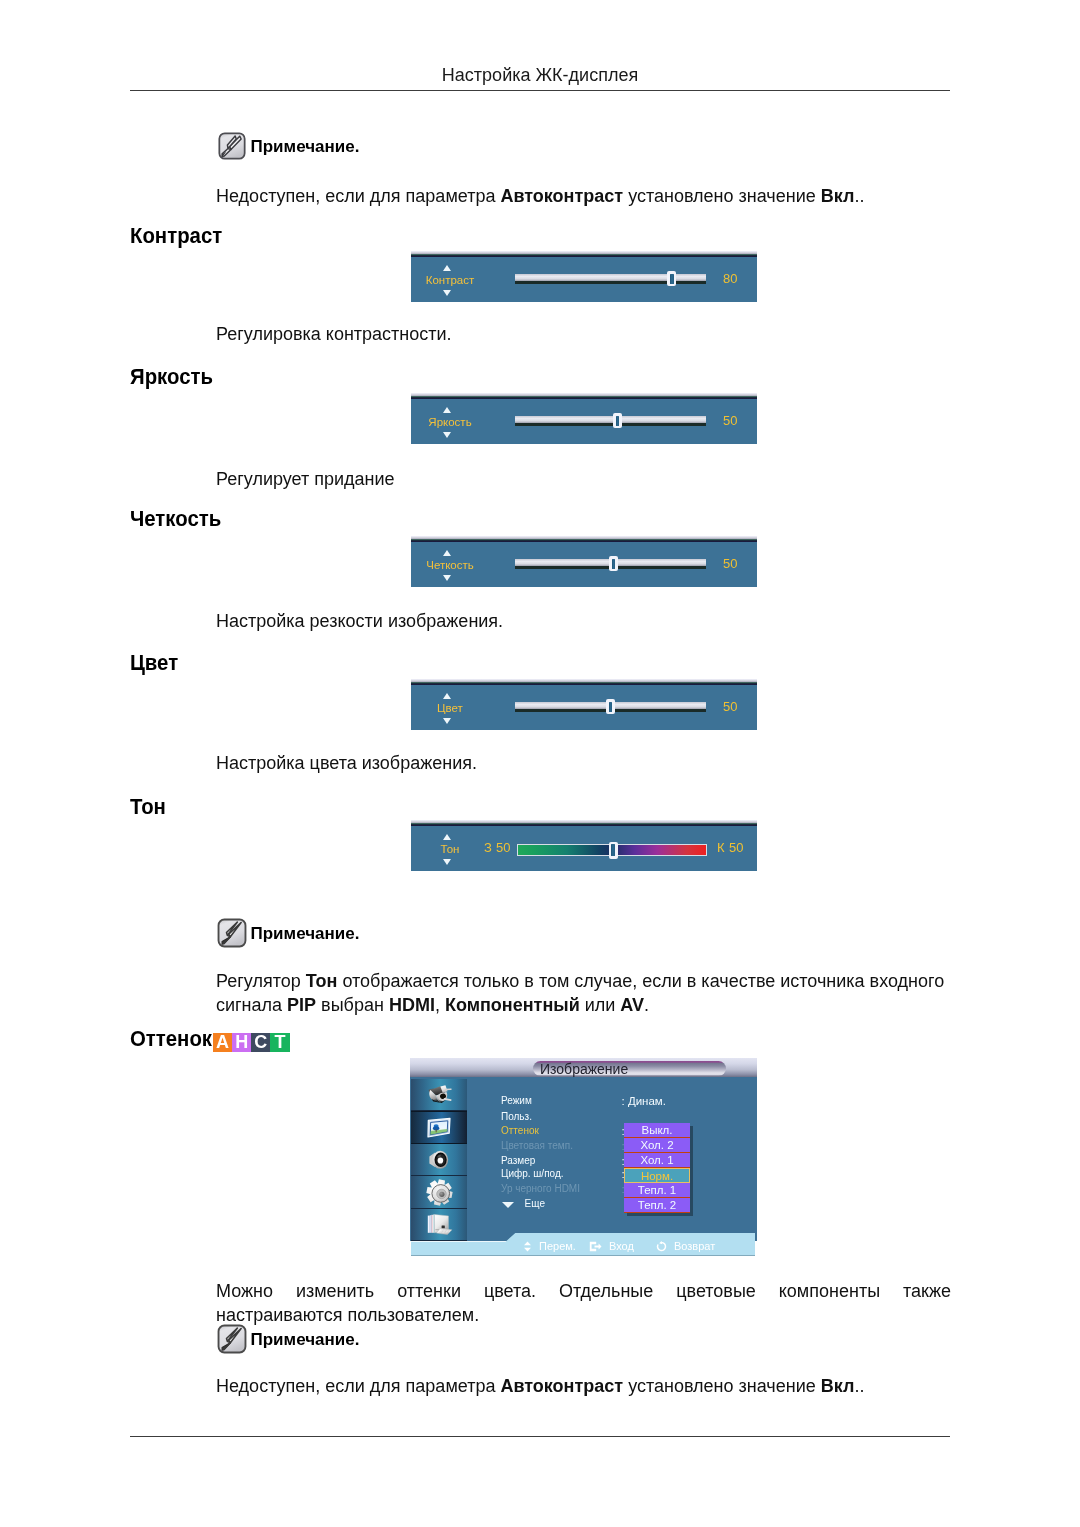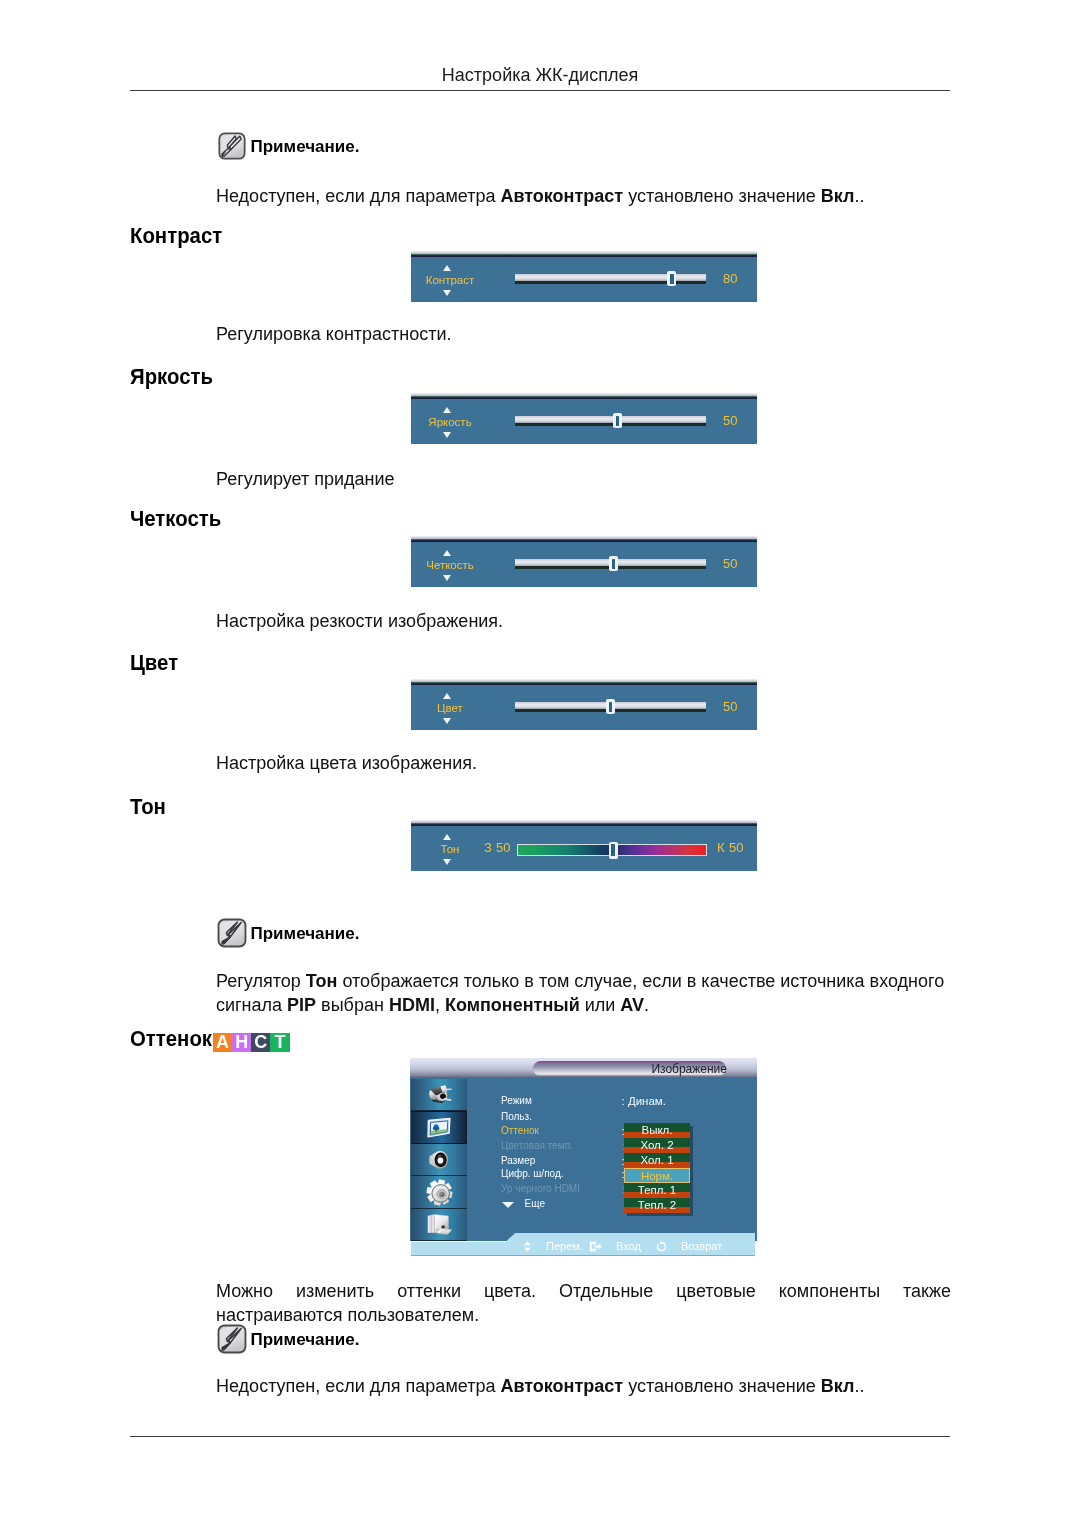--- a/index.html
+++ b/index.html
@@ -54,46 +54,46 @@
      background:linear-gradient(to right,#1fa85a 0%,#19a05e 8%,#15806f 26%,#123f63 44%,#1a2f63 50%,#5b2f9a 62%,#9b2f9a 74%,#d4343f 90%,#ee2020 100%);}
   .osd-track.tint .osd-handle{top:-2.5px;height:17px;}
 
   
   .menu{position:absolute;left:410px;top:1058px;width:346.5px;height:198px;
         font-family:"Liberation Sans",sans-serif;overflow:hidden;}
   .menu-head{position:absolute;left:0;top:0;width:346.5px;height:19px;
      background:linear-gradient(to bottom,#e3e5f2 0%,#d4d7e8 30%,#b8bccf 62%,#8f93ab 85%,#6e7189 100%);}
   .menu-pill{position:absolute;left:122.5px;top:3.2px;width:193.5px;height:15px;border-radius:8px;
      background:linear-gradient(to bottom,#8c4e90 0%,#8c4e90 9%,#73748e 13%,#8a8ba4 34%,#b6b6c8 58%,#e3e2eb 80%,#dcdbe6 92%,#6d6d85 100%);}
-  .menu-title{position:absolute;left:122px;top:4px;width:195px;text-align:right;
-     font-size:12px;line-height:14px;color:#22222e;}
+  .menu-title{position:absolute;left:130px;top:4px;width:195px;text-align:left;
+     font-size:14px;line-height:14px;color:#22222e;}
   .menu-main{position:absolute;left:0;top:19px;width:346.5px;height:164px;background:#3d7096;}
   .menu-side{position:absolute;left:1px;top:20.9px;width:56px;height:162.5px;
      background:linear-gradient(to right,#2b4c6b 0%,#30688c 22%,#3a93b5 52%,#31769d 80%,#2c5878 100%);}
   .side-item{position:absolute;left:0;width:56px;height:32.5px;box-sizing:border-box;
      border-bottom:1px solid #17293f;display:flex;align-items:center;justify-content:center;}
   .side-item.sel{background:linear-gradient(to right,#16293c 0%,#1d4a70 28%,#246aa0 55%,#1b3e5e 82%,#141f30 100%);
      border-top:1px solid #0c1724;border-bottom:1px solid #0c1724;}
   .menu-rows{position:absolute;left:0;top:19px;width:346.5px;height:164px;}
   .m-row{position:absolute;left:91px;font-size:10px;line-height:14px;color:#f4fbff;white-space:nowrap;}
   .m-row.sel{color:#e9c23d;}
   .m-row.dis{color:#6e96b3;}
   .m-col{position:absolute;left:211.5px;font-size:11.5px;line-height:14px;color:#f4fbff;white-space:nowrap;}
   .m-col.dis{color:#6e96b3;}
   .m-more-arrow{position:absolute;left:91.7px;width:0;height:0;border-left:6.3px solid transparent;
      border-right:6.3px solid transparent;border-top:6.4px solid #eef7fb;}
   .menu-dd{position:absolute;left:214px;top:65px;width:66px;
      box-shadow:3px 3px 0 rgba(0,0,0,.35);}
-  .dd-item{height:15px;box-sizing:border-box;background:#14532d;color:#f2fbff;
-     font-size:11.5px;line-height:14.4px;text-align:center;border-bottom:6px solid #c2410c;}
+  .dd-item{height:15px;box-sizing:border-box;background:#8b5cf6;color:#f2fbff;
+     font-size:11.5px;line-height:14.4px;text-align:center;border-bottom:1px solid #c2410c;}
   .dd-item.sel{background:#4ba2bb;color:#f5c43a;border:1.2px solid #e8c063;}
   .menu-foot{position:absolute;left:1px;top:175px;width:344px;height:22px;background:#b3dff1;
      clip-path:polygon(0 8.7px, 94.6px 8.7px, 104.3px 0, 344px 0, 344px 22px, 0 22px);}
   .foot-item{position:absolute;font-size:11px;line-height:13px;color:#ffffff;white-space:nowrap;
-     display:flex;align-items:center;gap:14px;height:13px;}
+     display:flex;align-items:center;gap:7px;height:13px;}
   .foot-item .fi{display:inline-flex;align-items:center;}
   .side-item span{display:flex;align-items:center;justify-content:center;}
   .menu-botline{position:absolute;left:1px;top:197px;width:344px;height:1.5px;background:#82aabd;}
 </style>
 </head>
 <body>
 
 <div class="page">
   <div class="hdr-title">Настройка ЖК-дисплея</div>
   <div class="rule" style="top:90px"></div>

